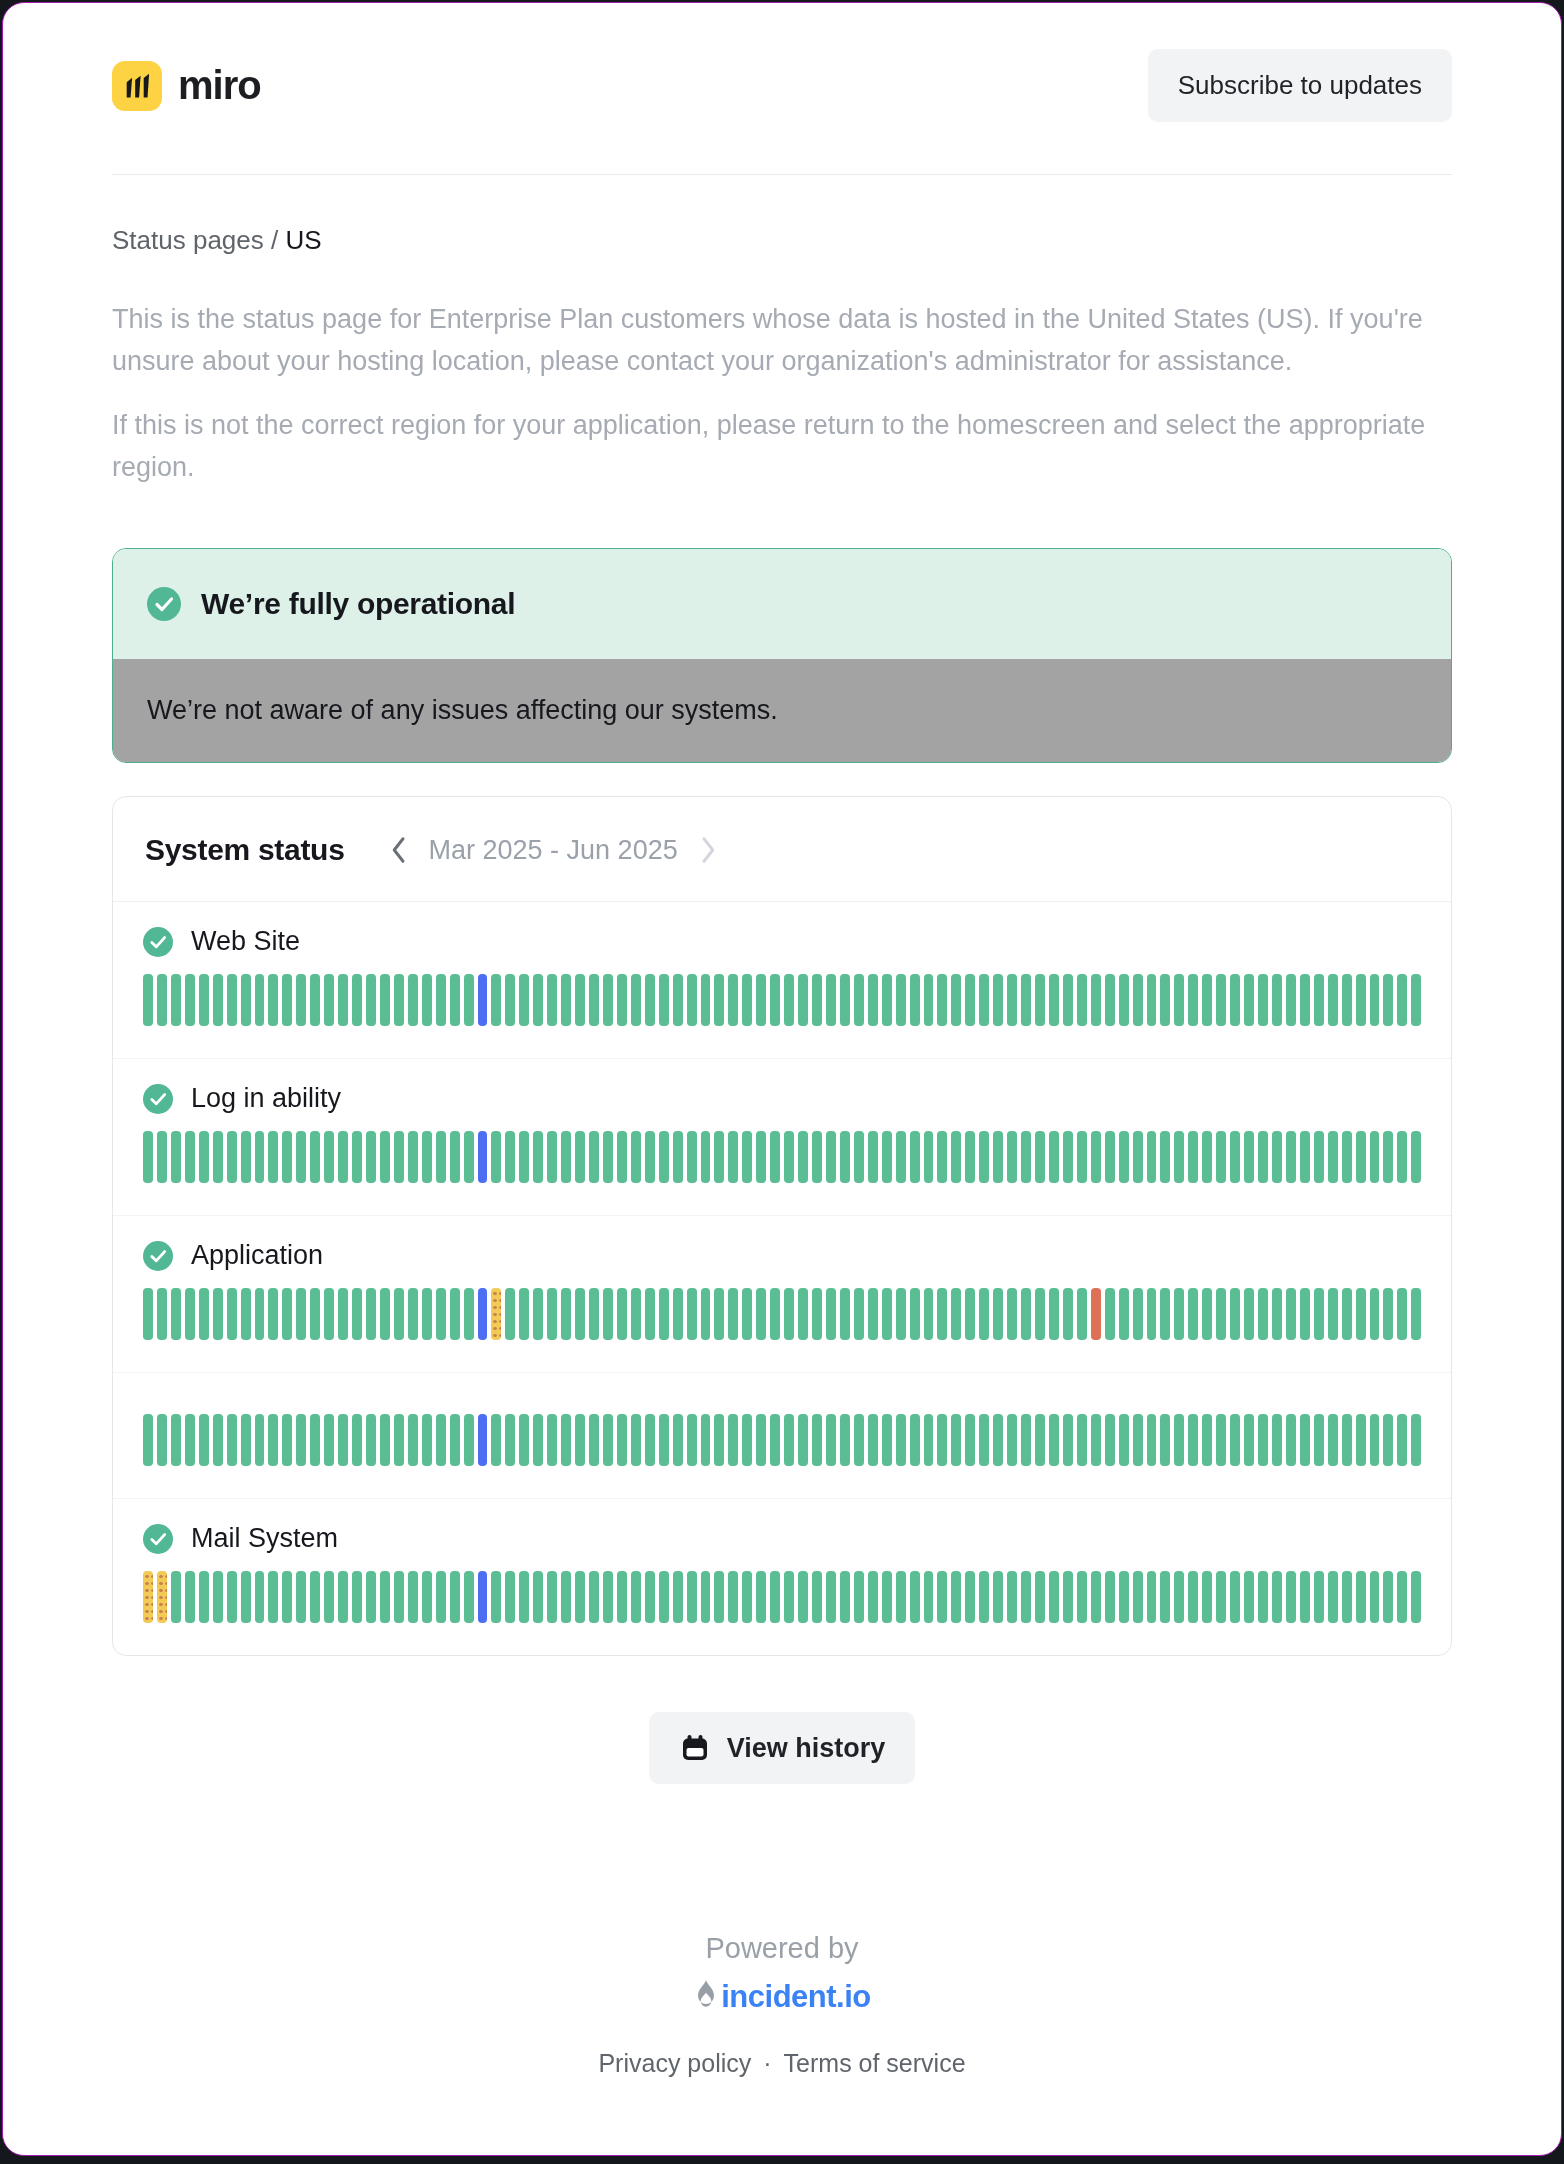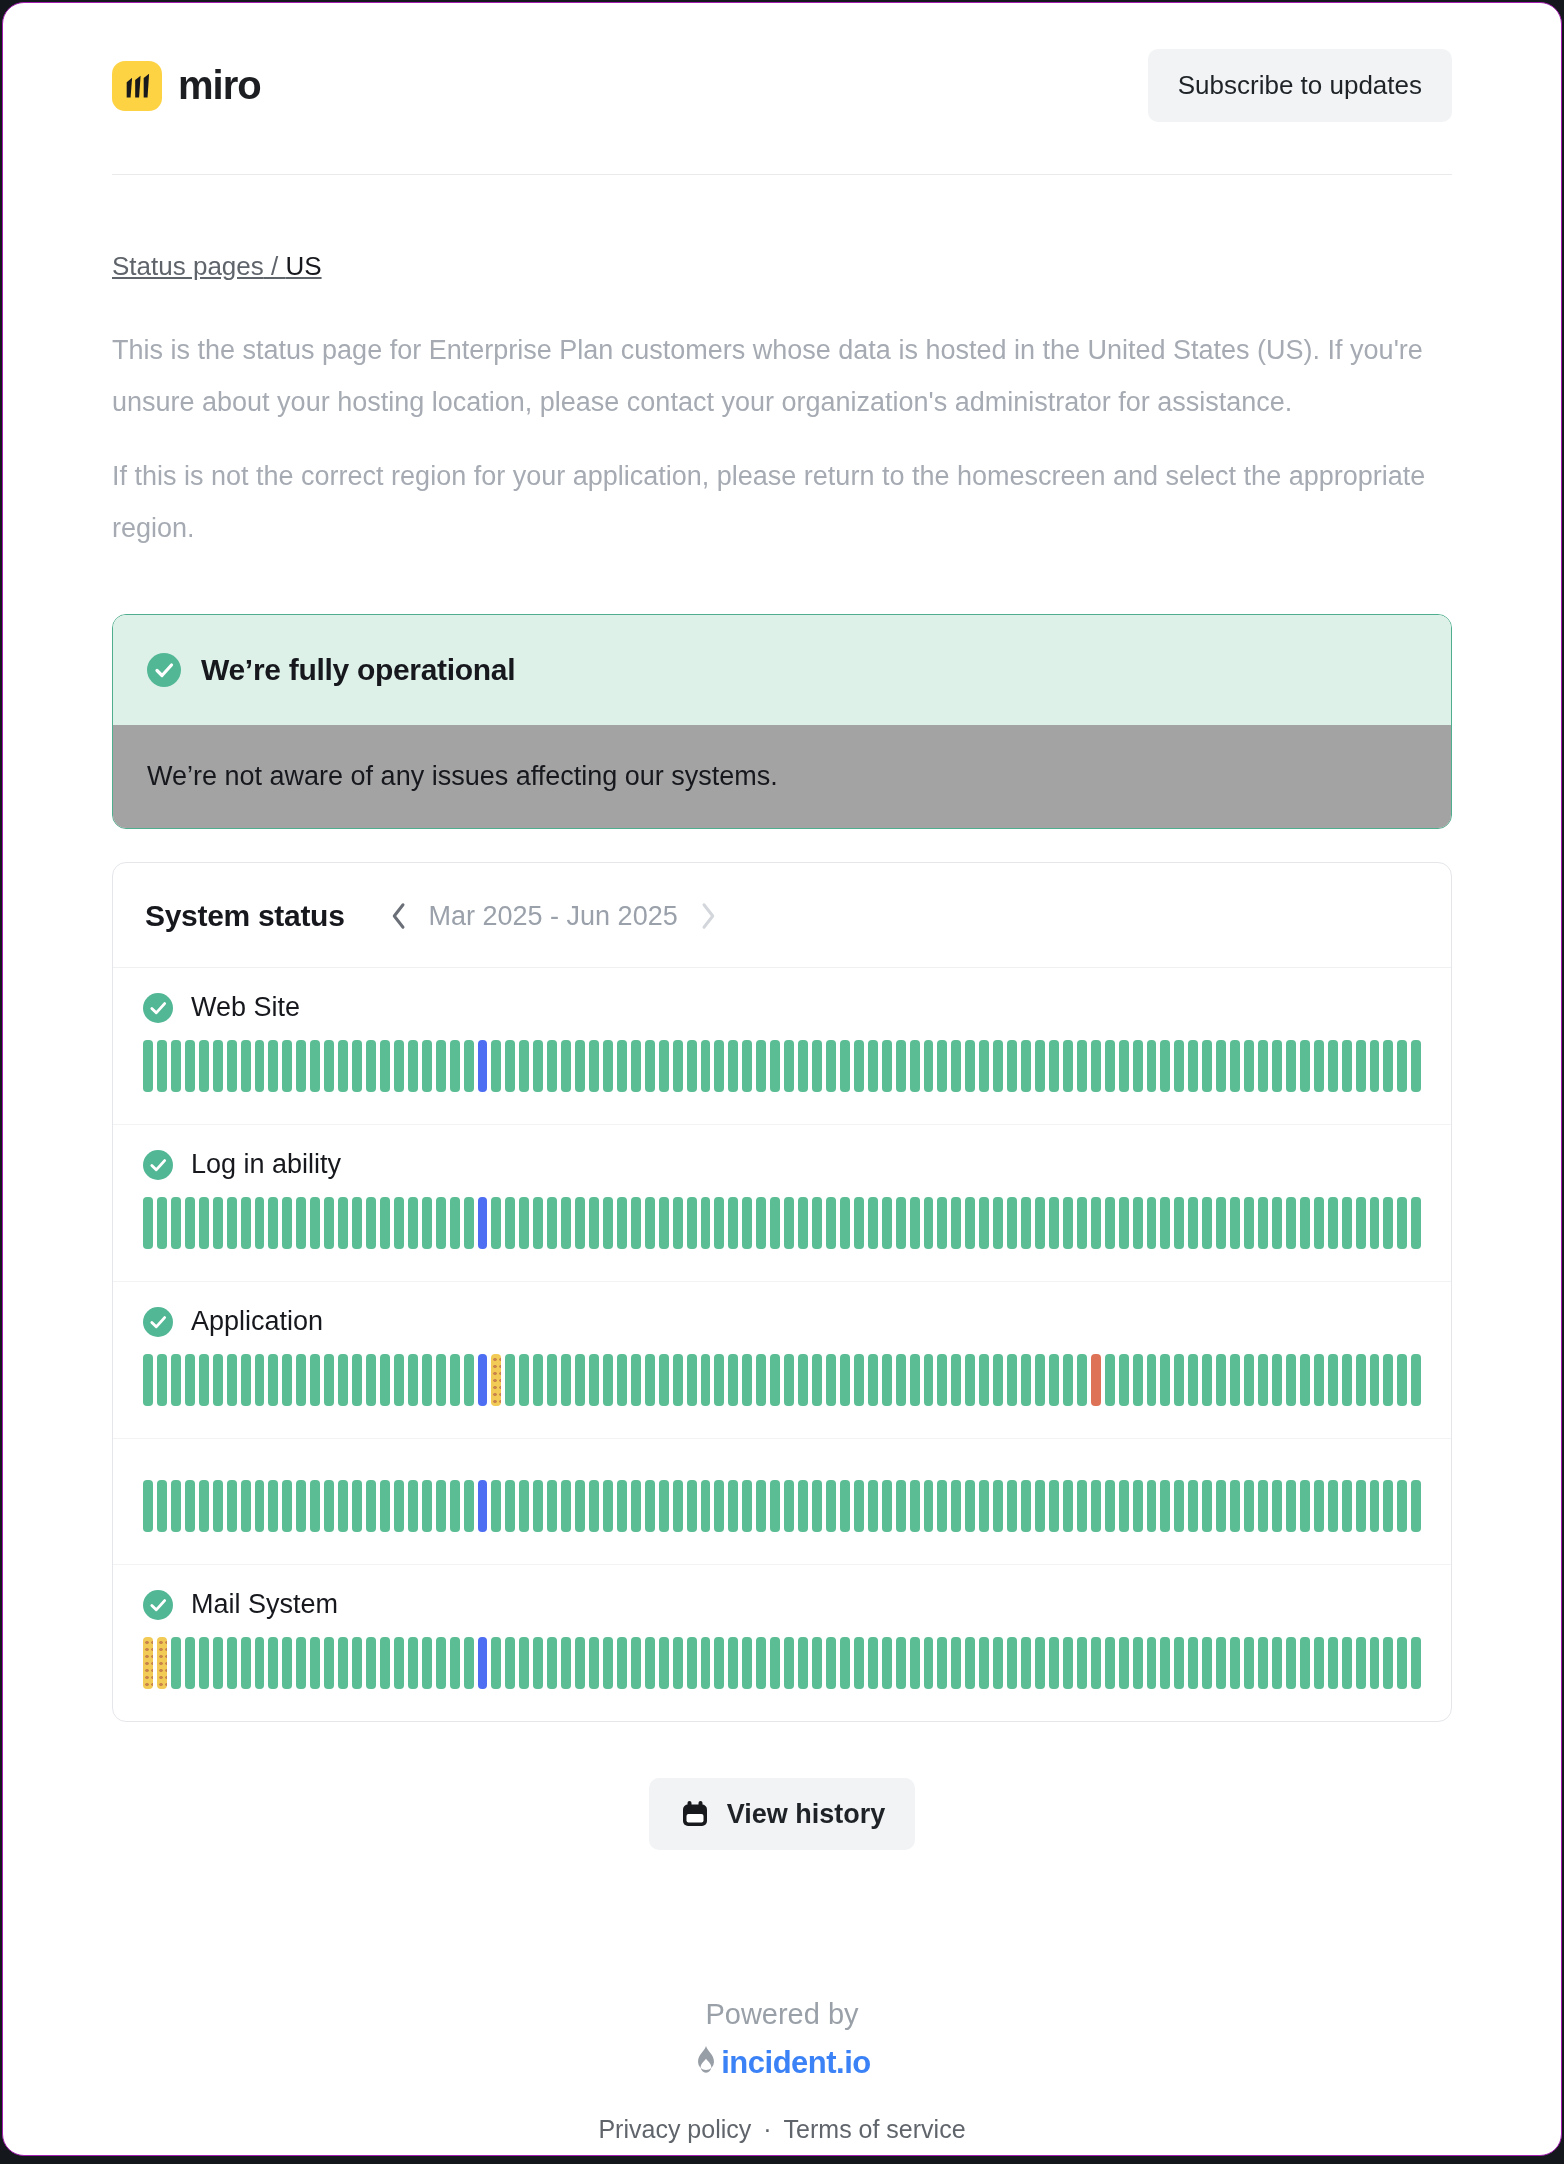--- a/index.html
+++ b/index.html
@@ -42,23 +42,23 @@
     border-radius: 10px;
     padding: 21px 30px;
     font-family: "Liberation Sans", sans-serif;
     font-size: 26px;
     color: #1f2328;
     cursor: pointer;
   }
   .header-divider { margin-top: 52px; border: none; border-top: 1px solid #e9eaec; }
 
   
-  .breadcrumb { margin-top: 76px; font-size: 26px; color: #5f646b; text-decoration: underline; }
+  .breadcrumb { margin-top: 50px; font-size: 26px; color: #5f646b; }
   .breadcrumb .crumb-current { color: #16181d; }
-  .intro-p { margin-top: 42px; font-size: 27px; line-height: 52px; color: #a6abb3; }
+  .intro-p { margin-top: 42px; font-size: 27px; line-height: 42px; color: #a6abb3; }
   .intro-p + .intro-p { margin-top: 22px; }
 
   
   .banner {
     margin-top: 60px;
     border: 1.5px solid var(--c-banner-border, #4fae8d);
     border-radius: 14px;
     overflow: hidden;
   }
   .banner-head {

